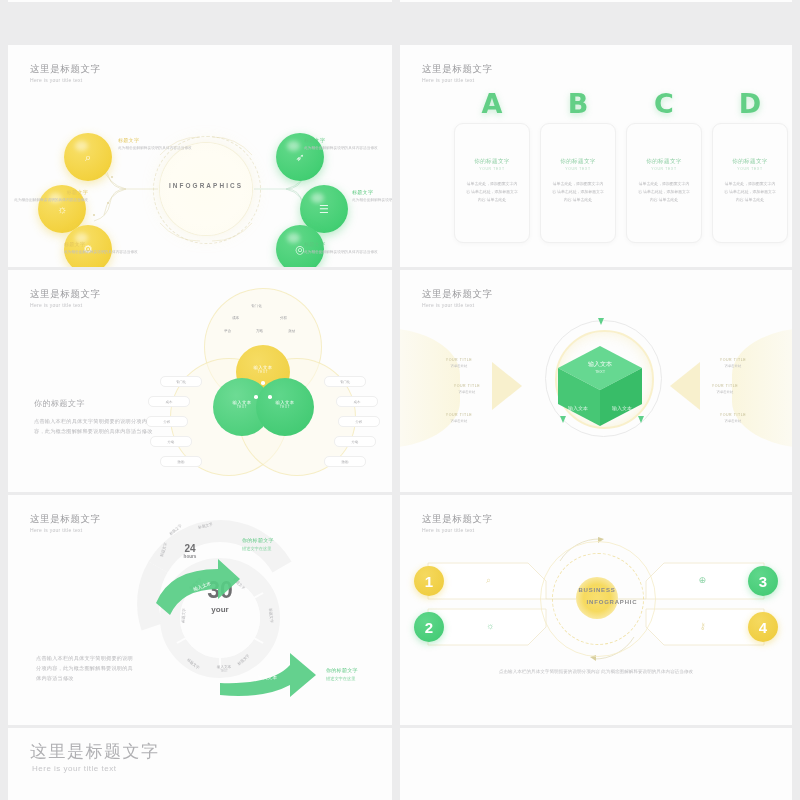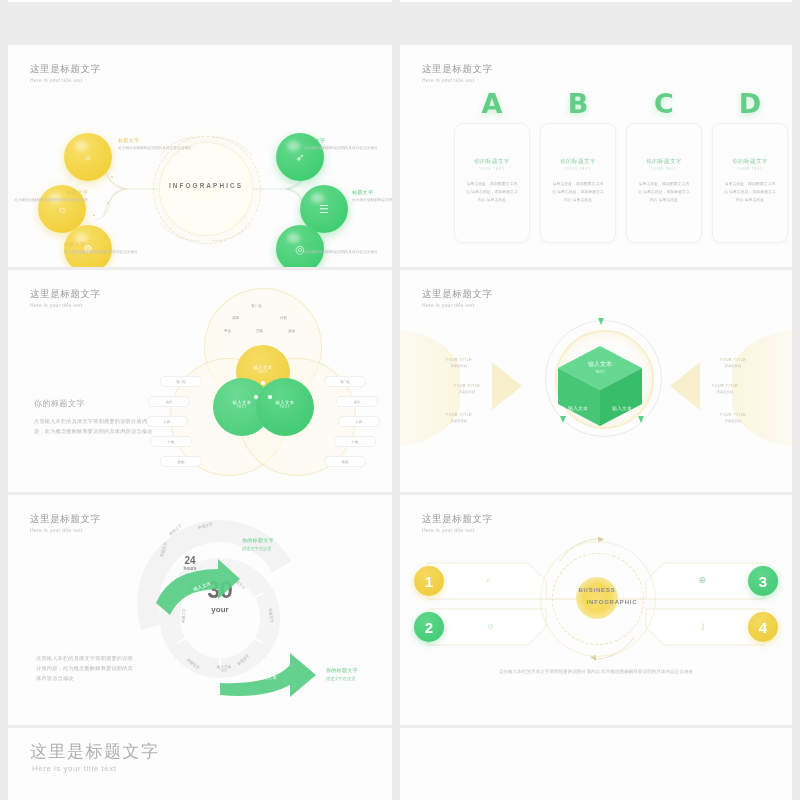--- a/index.html
+++ b/index.html
@@ -412,21 +412,21 @@
       <g stroke="#fdfdfd" stroke-width="2">
         <line x1="212" y1="73" x2="212" y2="83"></line>
         <line x1="255" y1="98" x2="246" y2="103"></line>
         <line x1="255" y1="148" x2="246" y2="143"></line>
         <line x1="212" y1="173" x2="212" y2="163"></line>
         <line x1="169" y1="148" x2="178" y2="143"></line>
         <line x1="169" y1="98" x2="178" y2="103"></line>
       </g>
     </svg>
 
-    <div class="mini24" style="left:160px;top:48px;margin-top:12px;">
+    <div class="mini24" style="left:160px;top:48px;">
       <div class="n">24</div>
       <div class="u">hours</div>
     </div>
 
     <div class="seg-lbl" style="left:160px;top:32px;transform:rotate(-40deg);">标题文字</div>
     <div class="seg-lbl" style="left:190px;top:28px;transform:rotate(-14deg);">标题文字</div>
     <div class="seg-lbl" style="left:148px;top:52px;transform:rotate(-72deg);">标题文字</div>
 
     <div class="seg-lbl" style="left:224px;top:86px;transform:rotate(45deg);">标题文字</div>
     <div class="seg-lbl" style="left:256px;top:118px;transform:rotate(86deg);">标题文字</div>

